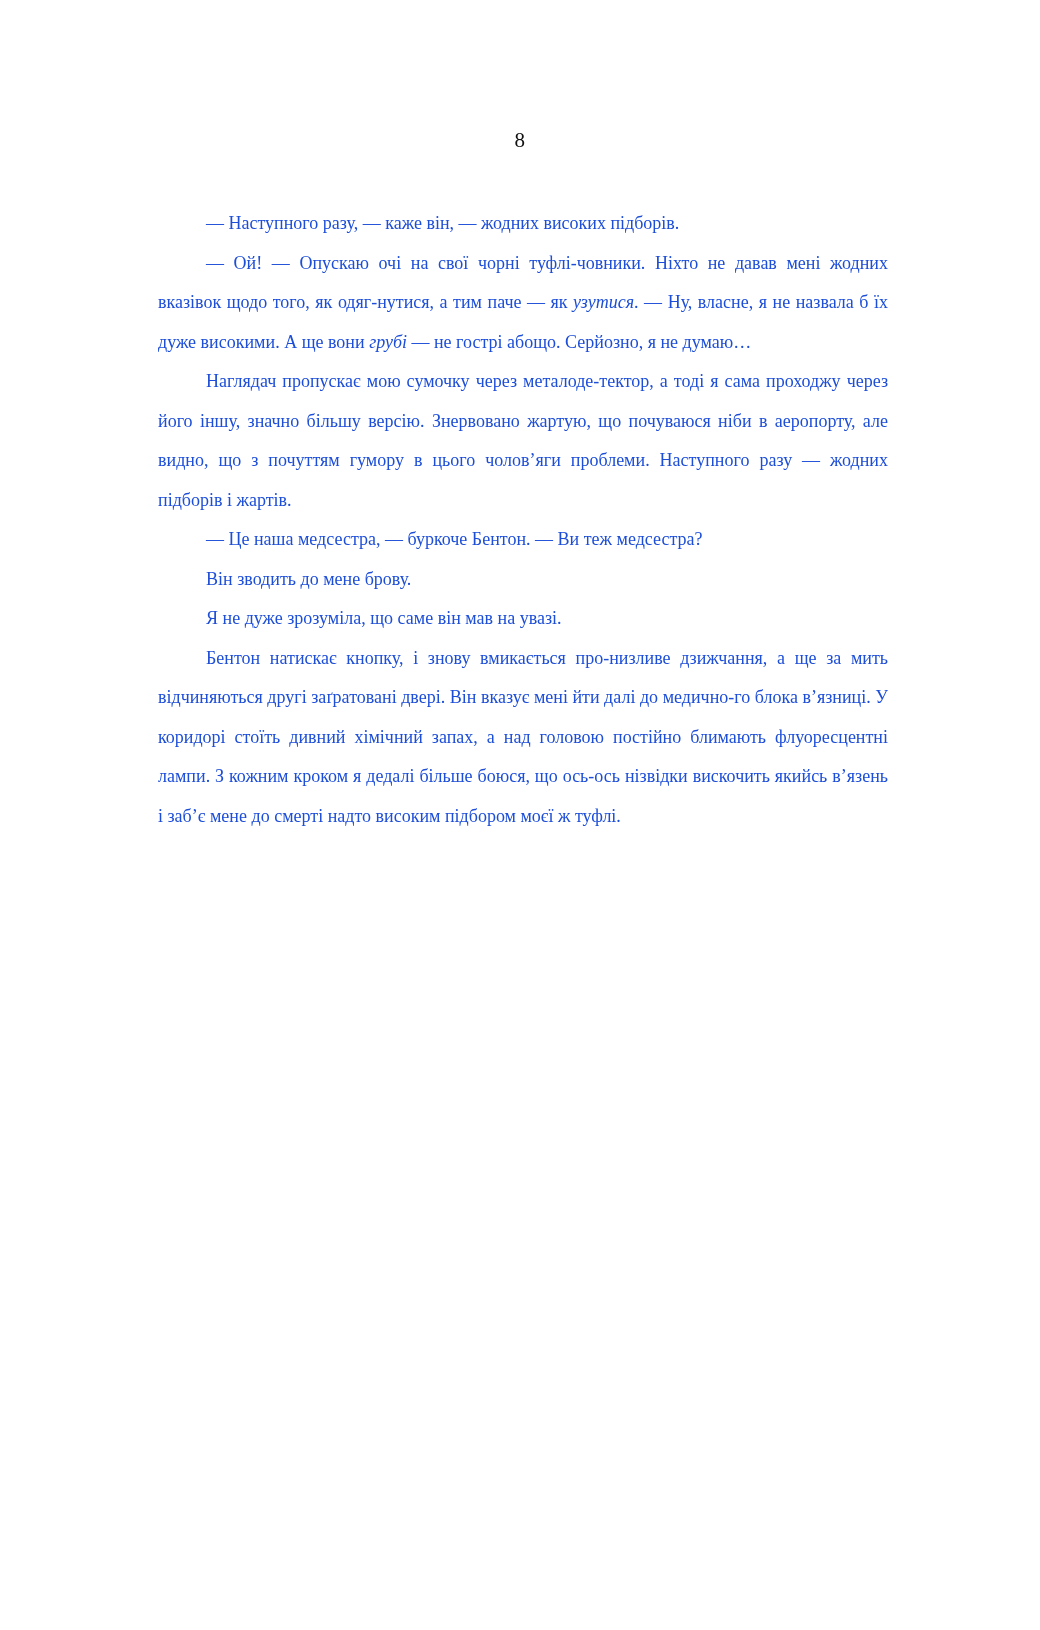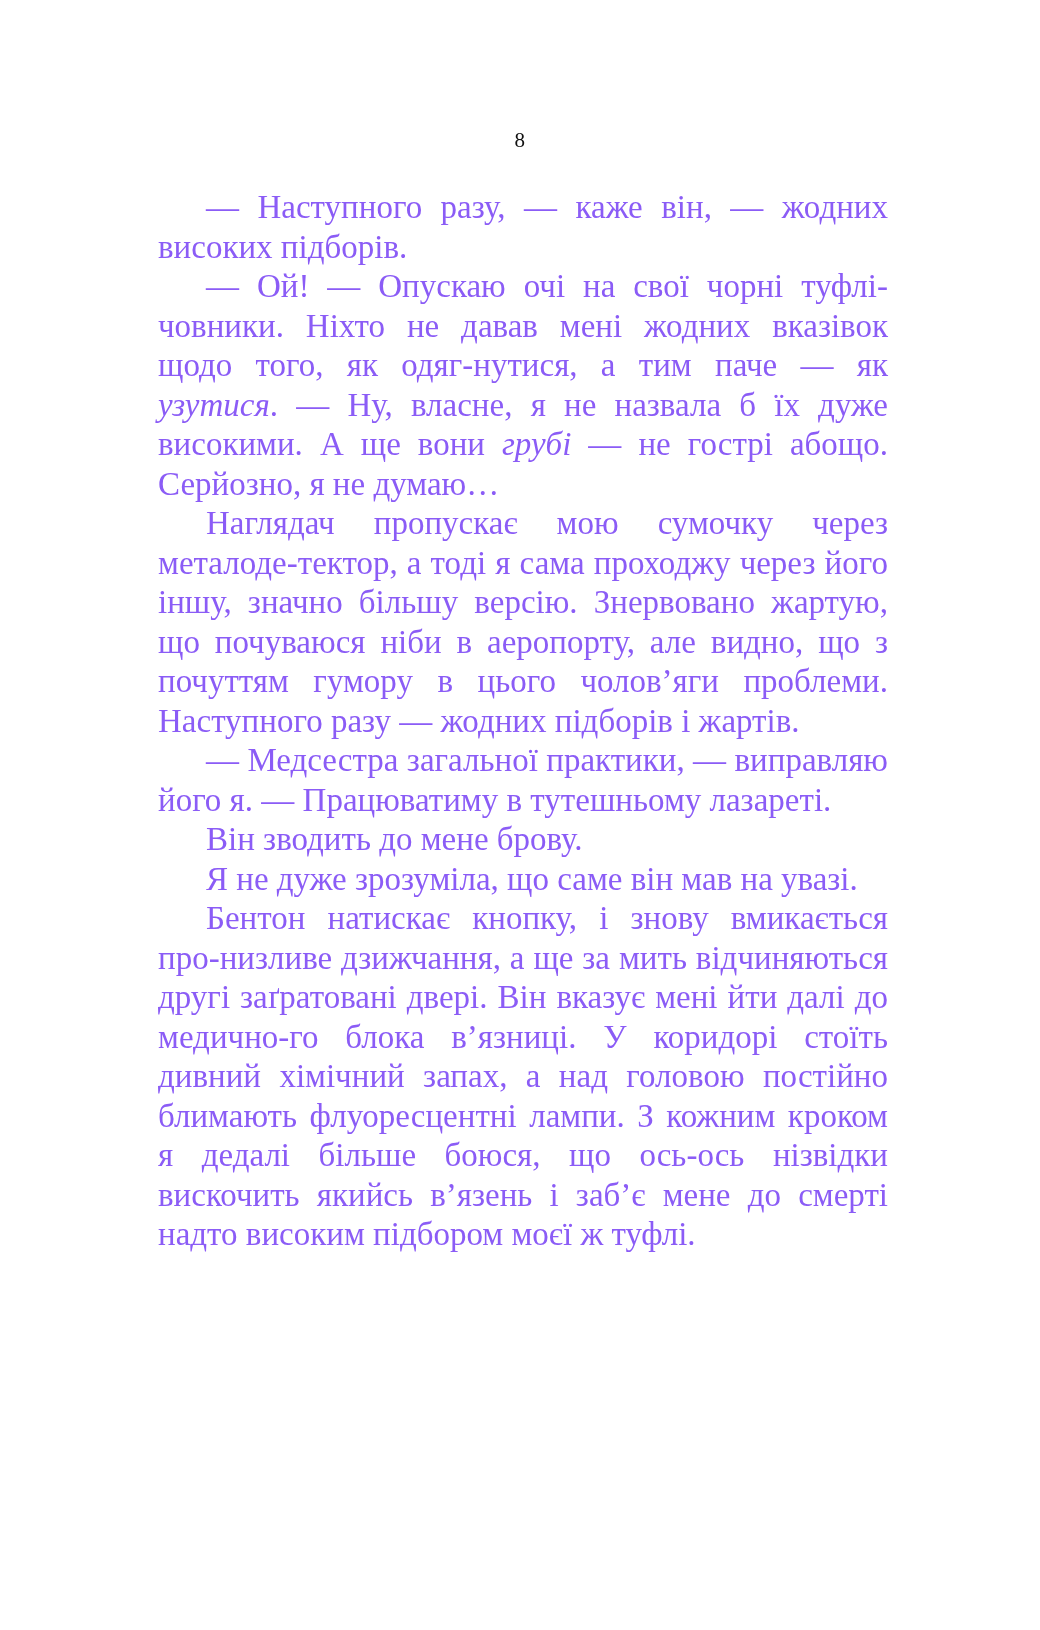--- a/index.html
+++ b/index.html
@@ -27,44 +27,44 @@
     top: 128px;
     left: 0;
     width: 1040px;
     text-align: center;
     font-size: 21px;
     letter-spacing: 0.5px;
     color: #111;
   }
   .body-text {
     position: absolute;
-    top: 188px;
+    top: 204px;
     left: 158px;
     width: 730px;
-    font-size: 33px;
+    font-size: 18px;
     line-height: 39.5px;
     text-align: justify;
     text-justify: inter-word;
-    color: #8b5cf6;
+    color: #1d4ed8;
     hyphens: manual;
   }
   .body-text p {
     margin: 0;
     text-indent: 48px;
   }
   em {
   }
 </style>
 </head>
 <body>
 
 <div class="page">
   <div class="page-number">8</div>
   <div class="body-text">
       <p>— Наступного разу, — каже він, — жодних високих підборів.</p>
       <p>— Ой! — Опускаю очі на свої чорні туфлі-човники. Ніхто не давав мені жодних вказівок щодо того, як одяг-нутися, а тим паче — як <em>узутися</em>. — Ну, власне, я не назвала б їх дуже високими. А ще вони <em>грубі</em> — не гострі абощо. Серйозно, я не думаю…</p>
       <p>Наглядач пропускає мою сумочку через металоде-тектор, а тоді я сама проходжу через його іншу, значно більшу версію. Знервовано жартую, що почуваюся ніби в аеропорту, але видно, що з почуттям гумору в цього чолов’яги проблеми. Наступного разу — жодних підборів і жартів.</p>
-      <p>— Медсестра загальної практики, — виправляю його я. — Працюватиму в тутешньому лазареті.</p>
+      <p>— Це наша медсестра, — буркоче Бентон. — Ви теж медсестра?</p>
       <p>Він зводить до мене брову.</p>
       <p>Я не дуже зрозуміла, що саме він мав на увазі.</p>
       <p>Бентон натискає кнопку, і знову вмикається про-низливе дзижчання, а ще за мить відчиняються другі заґратовані двері. Він вказує мені йти далі до медично-го блока в’язниці. У коридорі стоїть дивний хімічний запах, а над головою постійно блимають флуоресцентні лампи. З кожним кроком я дедалі більше боюся, що ось-ось нізвідки вискочить якийсь в’язень і заб’є мене до смерті надто високим підбором моєї ж туфлі.</p>
     </div>
 </div>
 
 </body></html>

